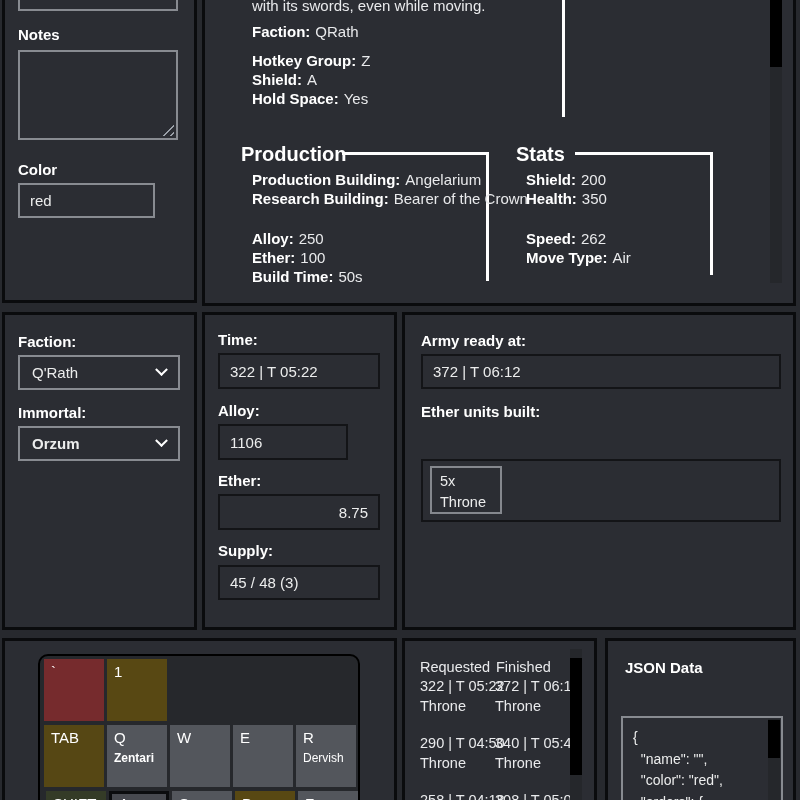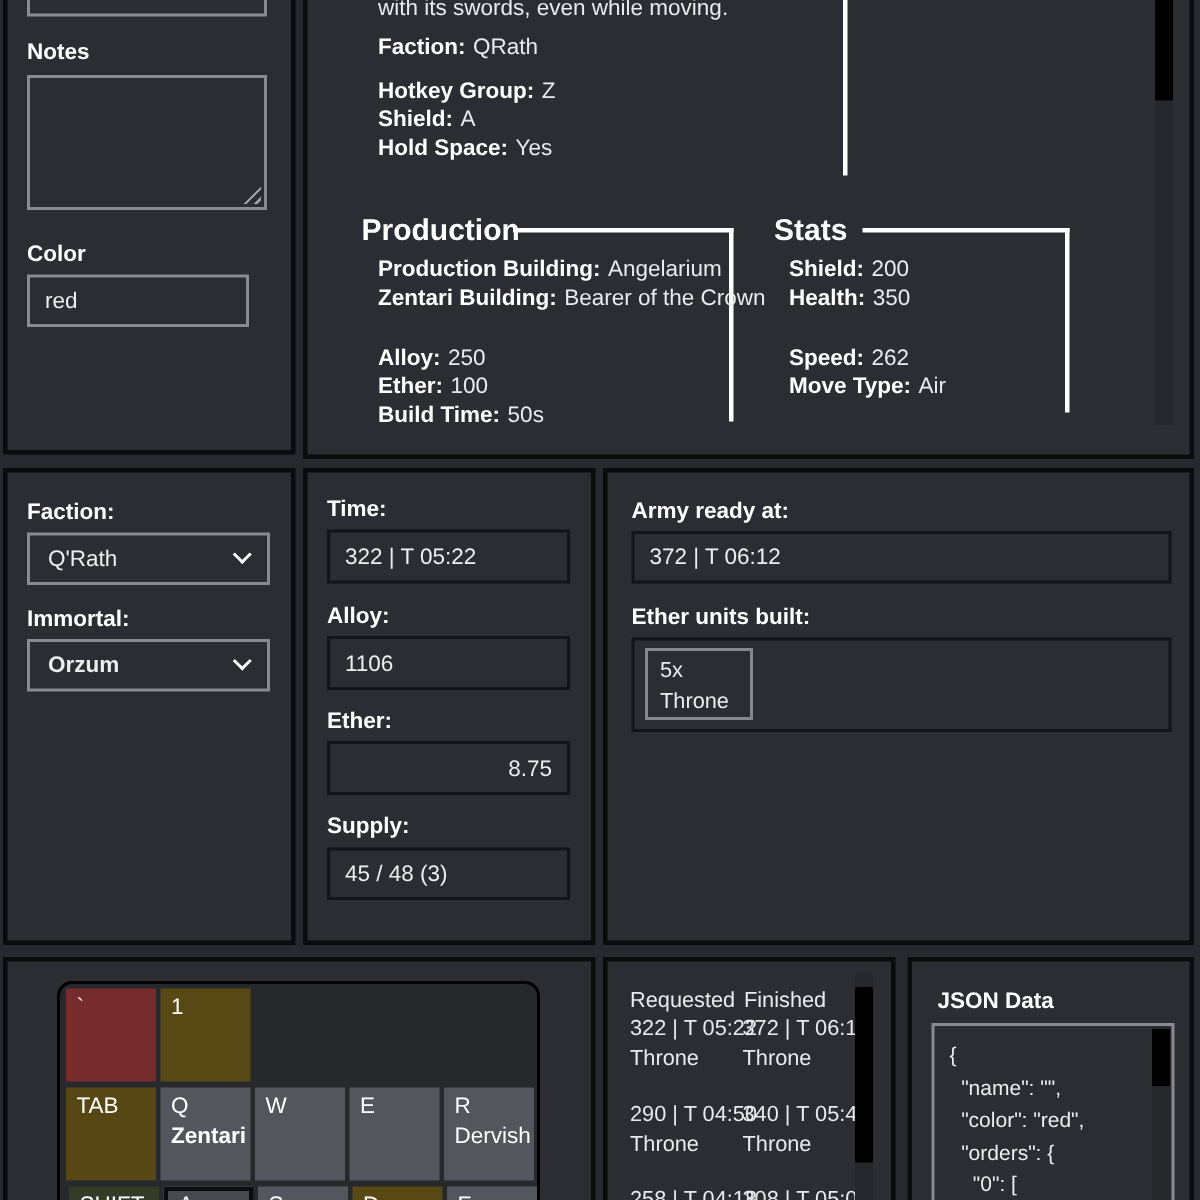--- a/index.html
+++ b/index.html
@@ -1,21 +1,21 @@
 <!DOCTYPE html>
 <html><head>
 <meta charset="utf-8">
 <style>
   html,body{margin:0;padding:0;background:#1c1d20;}
   *{box-sizing:border-box;}
   #screen{position:relative;width:800px;height:800px;overflow:hidden;background:#27292e;
           font-family:"Liberation Sans",sans-serif;color:#e9eaec;}
   .panel{position:absolute;background:#2b2d33;border:3px solid #0a0b0d;overflow:hidden;}
   .anchor{position:absolute;left:0;top:0;width:100%;height:0;}
-  .abs{position:absolute;}
+  .abs{position:absolute;margin-top:34px;}
   .lbl{position:absolute;font-weight:bold;color:#ffffff;font-size:15px;white-space:nowrap;}
   .row{position:absolute;font-size:15px;color:#e9eaec;white-space:nowrap;line-height:19px;}
   .b{font-weight:bold;color:#ffffff;margin-right:5px;}
   .sec-title{position:absolute;font-weight:bold;font-size:20px;color:#ffffff;white-space:nowrap;}
   .sec-box{position:absolute;border-top:3px solid #ffffff;border-right:3px solid #ffffff;}
   .vline{position:absolute;width:3px;background:#ffffff;}
   .inputbox{position:absolute;background:transparent;border:2px solid #888b91;color:#eceded;
             font-size:15px;padding:0 10px;font-family:"Liberation Sans",sans-serif;outline:none;}
   .inputbox.dark{border-color:#131417;}
   .selectbox{position:absolute;border:2px solid #888b91;display:flex;align-items:center;
@@ -23,42 +23,42 @@
   .chev{width:9px;height:9px;border-right:2px solid #fff;border-bottom:2px solid #fff;
         transform:rotate(45deg) translate(-2px,-2px);}
   .ta{position:absolute;border:2px solid #888b91;background:transparent;}
   .resize-grip{position:absolute;right:2px;bottom:2px;width:13px;height:13px;
         background:repeating-linear-gradient(135deg,#9aa0a8 0 1.5px,transparent 1.5px 5px);
         clip-path:polygon(100% 0,100% 100%,0 100%);}
   .sb-track{position:absolute;width:12px;background:#25272b;}
   .sb-thumb{position:absolute;width:12px;background:#000000;}
   .kbd{position:absolute;background:#26282c;border:2px solid #000;border-radius:10px;}
   .key{position:absolute;width:60px;height:62px;padding:3px 7px;color:#fff;font-size:15px;line-height:20px;}
-  .key .sub{font-size:15px;}
+  .key .sub{font-size:12px;}
   .key .sub.bold{font-weight:bold;}
   .key-active{box-shadow:inset 0 0 0 3px #0b0c0e;}
   .ord{position:absolute;font-size:14.5px;color:#e9eaec;white-space:nowrap;}
   .jsonline{font-size:14px;line-height:21.5px;white-space:pre;color:#eceded;}
   .unitbox{position:absolute;border:2px solid #85888e;color:#eceded;font-size:14.5px;
            line-height:21px;padding:3px 8px;}
 </style>
 </head>
 <body>
 
 <div id="screen">
 
   <div class="panel" style="left:2px;top:-50px;width:195px;height:353px;">
     <div class="anchor" style="top:47px;">
       <input class="inputbox" style="left: 13px; top: -24px; width: 160px; height: 35px;" value="">
       <div class="lbl" style="left:13px;top:26px;">Notes</div>
       <div class="ta" style="left:13px;top:50px;width:160px;height:90px;">
         <span class="resize-grip"></span>
       </div>
       <div class="lbl" style="left:13px;top:161px;">Color</div>
-      <input class="inputbox" style="left: 13px; top: 183px; width: 148px; height: 35px;" value="red">
+      <input class="inputbox" style="left: 13px; top: 183px; width: 137px; height: 35px;" value="red">
     </div>
   </div>
 
   <div class="panel" style="left:202px;top:-130px;width:594px;height:436px;">
     <div class="anchor" style="top:127px;">
       <div class="row" style="left:47px;top:-4px;">with its swords, even while moving.</div>
 
       <div class="row" style="left:47px;top:22px;">
         <span class="b">Faction:</span><span>QRath</span>
       </div>
@@ -73,21 +73,21 @@
       </div>
 
       <div class="vline" style="left:357px;top:-127px;height:244px;"></div>
 
       <div class="sec-title" style="left:36px;top:143px;">Production</div>
       <div class="sec-box" style="left:137px;top:152px;width:147px;height:129px;"></div>
       <div class="row" style="left:47px;top:170px;">
         <span class="b">Production Building:</span><span>Angelarium</span>
       </div>
       <div class="row" style="left:47px;top:189px;">
-        <span class="b">Zentari Building:</span><span>Bearer of the Crown</span>
+        <span class="b">Research Building:</span><span>Bearer of the Crown</span>
       </div>
       <div class="row" style="left:47px;top:229px;">
         <span class="b">Alloy:</span><span>250</span>
       </div>
       <div class="row" style="left:47px;top:248px;">
         <span class="b">Ether:</span><span>100</span>
       </div>
       <div class="row" style="left:47px;top:267px;">
         <span class="b">Build Time:</span><span>50s</span>
       </div>
@@ -122,21 +122,21 @@
     <div class="selectbox" style="left:13px;top:111px;width:162px;height:35px;font-weight:bold;">
       <span>Orzum</span>
       <span class="chev"></span>
     </div>
   </div>
 
   <div class="panel" style="left:202px;top:312px;width:195px;height:318px;">
     <div class="lbl" style="left:13px;top:16px;">Time:</div>
     <input class="inputbox dark" style="left: 13px; top: 38px; width: 162px; height: 36px;" value="322 | T 05:22">
     <div class="lbl" style="left:13px;top:87px;">Alloy:</div>
-    <input class="inputbox dark" style="left: 13px; top: 109px; width: 162px; height: 36px;" value="1106">
+    <input class="inputbox dark" style="left: 13px; top: 109px; width: 130px; height: 36px;" value="1106">
     <div class="lbl" style="left:13px;top:157px;">Ether:</div>
     <input class="inputbox dark" style="left: 13px; top: 179px; width: 162px; height: 36px; text-align: right;" value="8.75">
     <div class="lbl" style="left:13px;top:227px;">Supply:</div>
     <input class="inputbox dark" style="left: 13px; top: 250px; width: 162px; height: 35px;" value="45 / 48 (3)">
   </div>
 
   <div class="panel" style="left:402px;top:312px;width:394px;height:318px;">
     <div class="lbl" style="left:16px;top:17px;">Army ready at:</div>
     <input class="inputbox dark" style="left: 16px; top: 39px; width: 360px; height: 35px;" value="372 | T 06:12">
     <div class="lbl" style="left:16px;top:88px;">Ether units built:</div>

